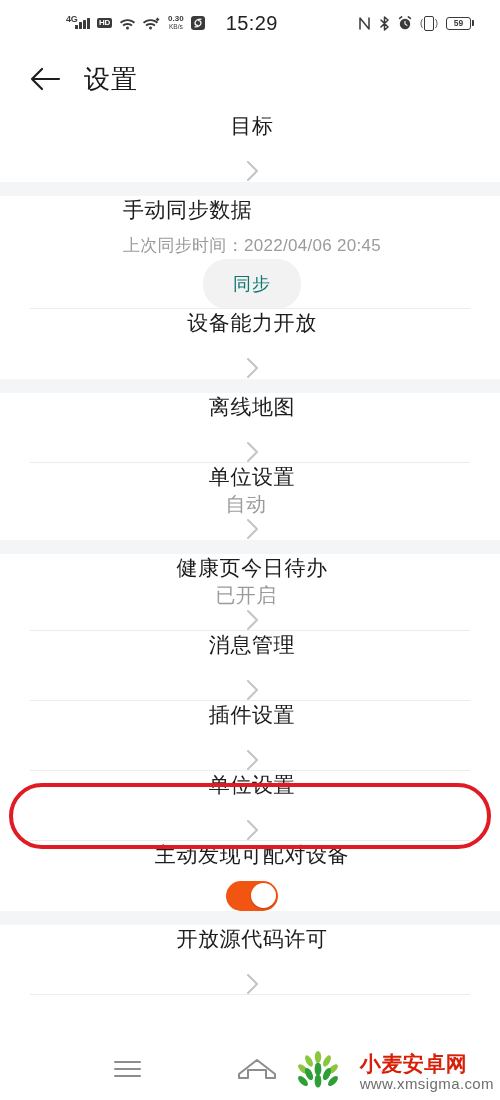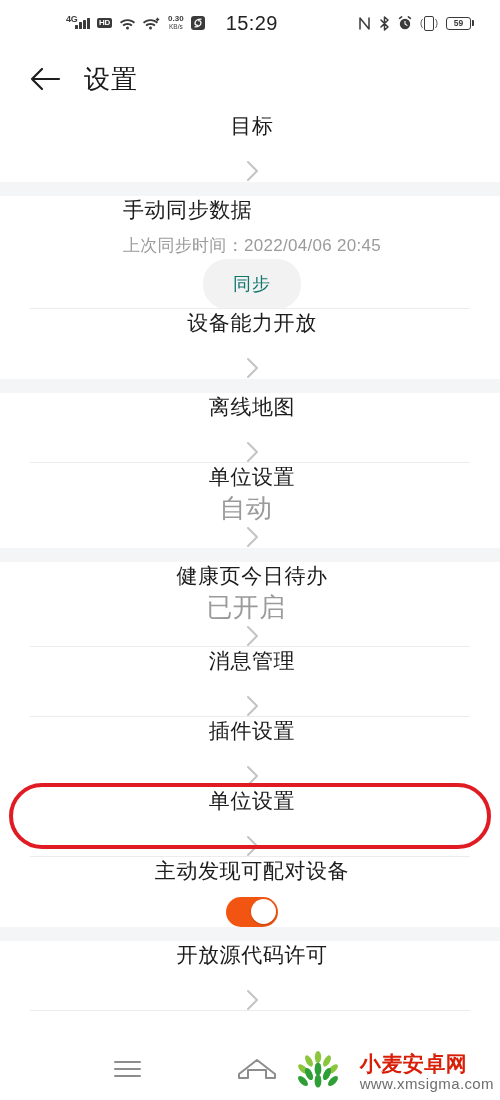--- a/index.html
+++ b/index.html
@@ -174,21 +174,21 @@
   }
   .row-sub {
     font-size: 17px;
     color: #9b9b9b;
     margin-top: 10px;
     line-height: 1.45;
     max-width: 330px;
     letter-spacing: 0.3px;
   }
   .row-value {
-    font-size: 26px;
+    font-size: 20px;
     color: #9b9b9b;
     margin-right: 12px;
     letter-spacing: 0.4px;
   }
   .chevron {
     color: #c4c4c4;
     display: flex;
     align-items: center;
     flex: none;
   }

